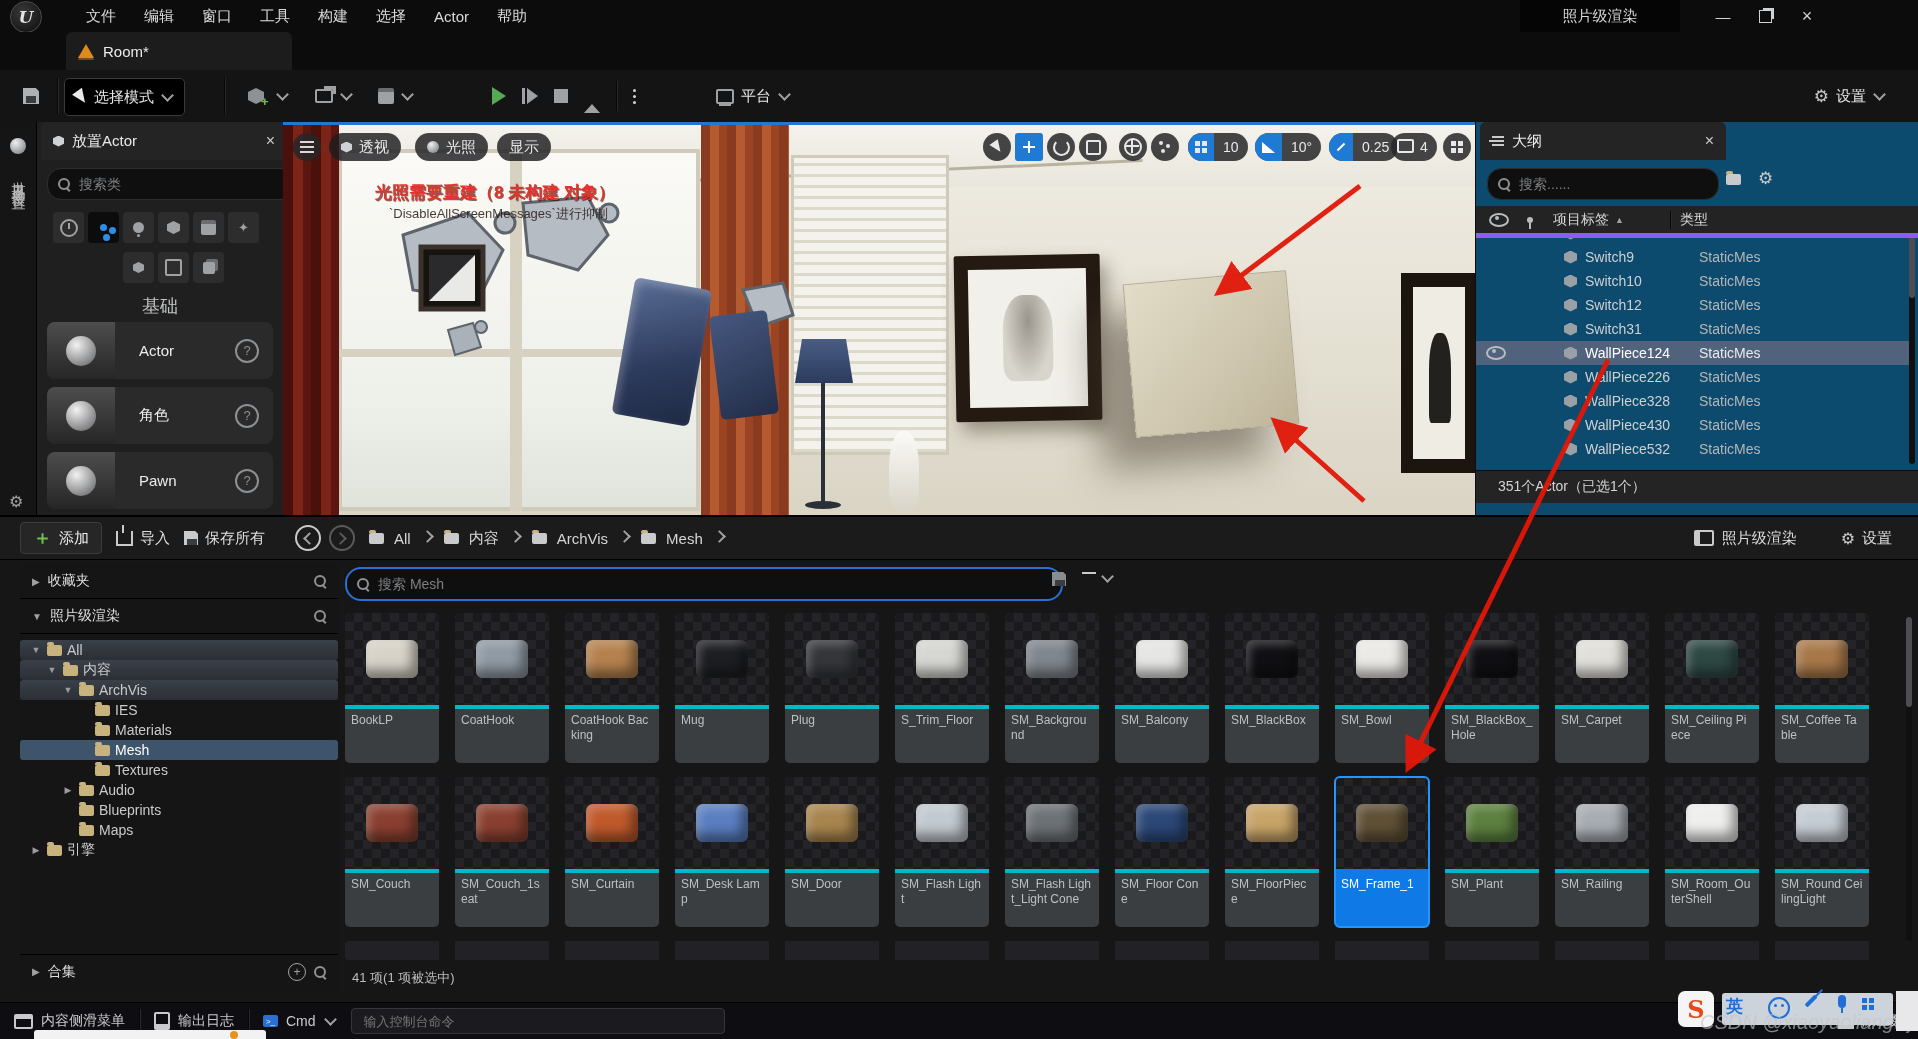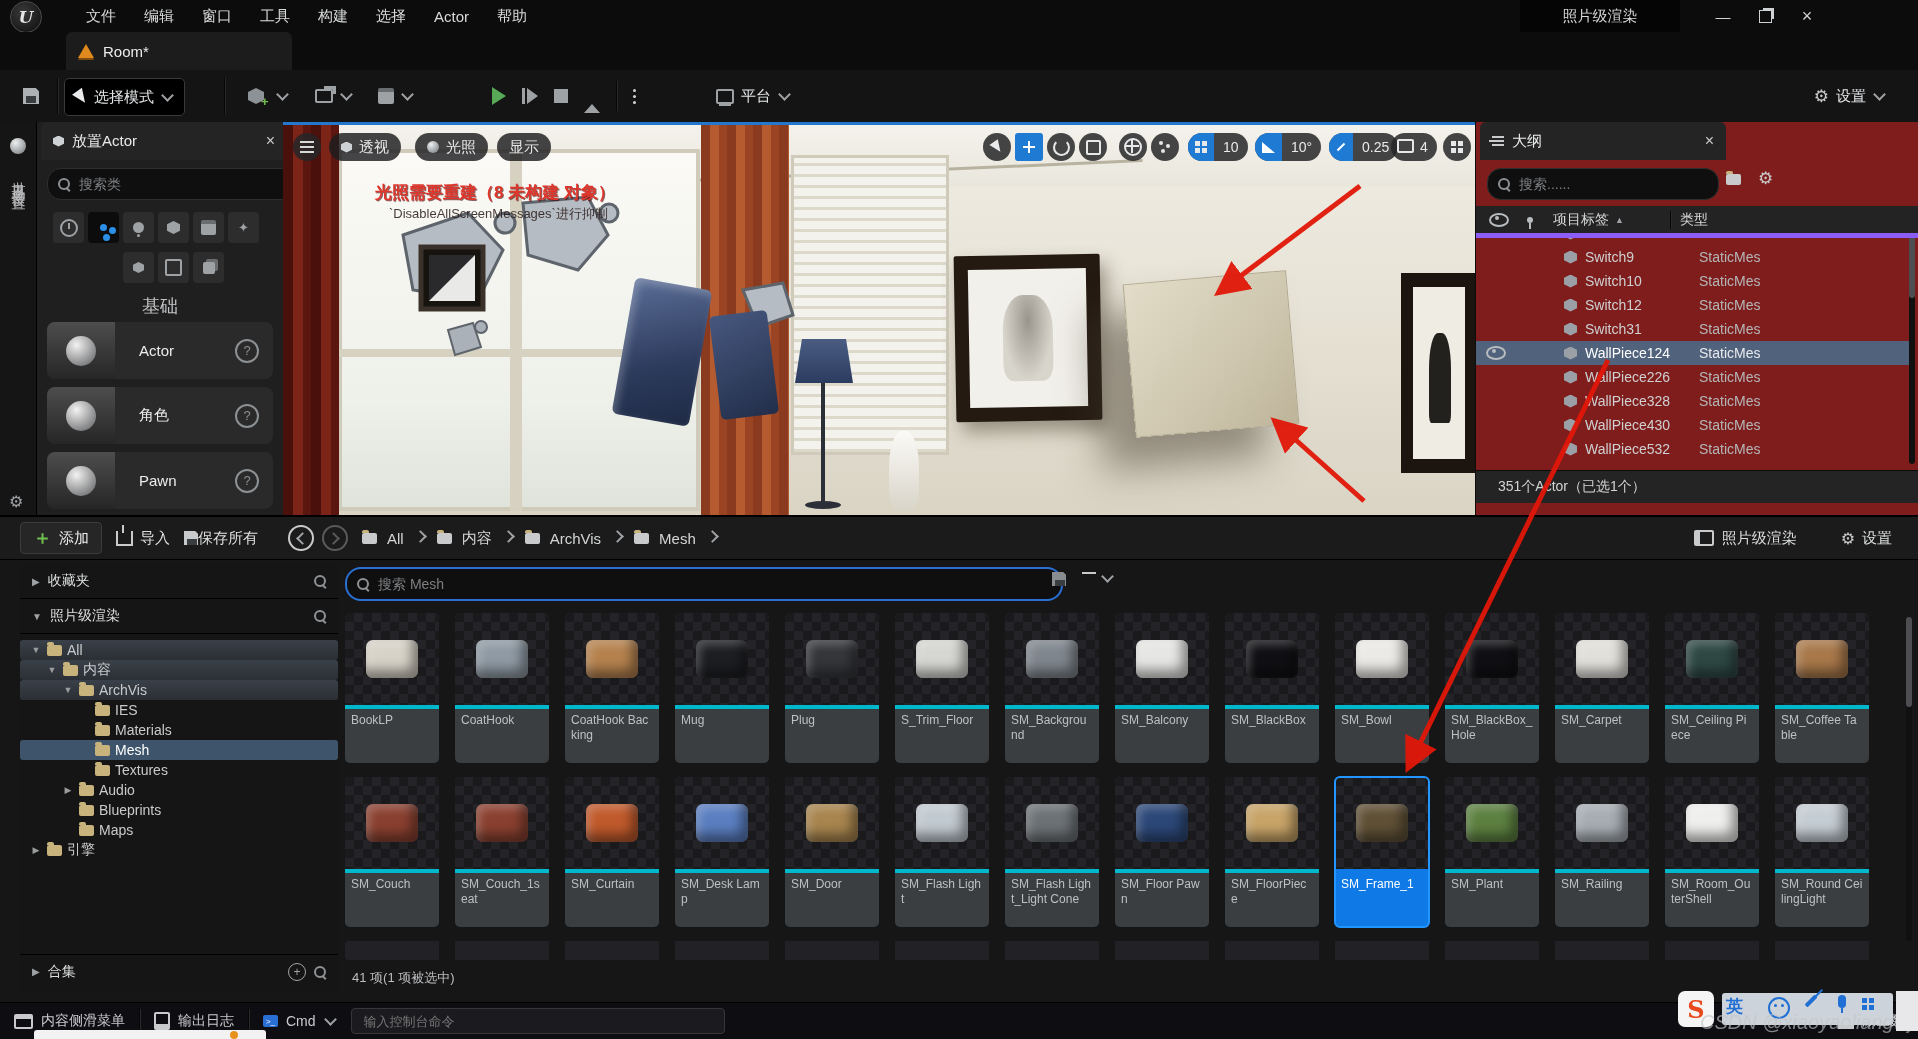--- a/index.html
+++ b/index.html
@@ -363,21 +363,21 @@
     </div>
     <div class="vp-snappill" style="left:1108px;top:8px;">
       <span style="padding:0 6px;"><span style="display:inline-block;width:13px;height:10px;border:2px solid #e6e8ea;border-radius:2px;"></span></span>
       <span style="padding-right:9px;">4</span>
     </div>
     <div class="vp-circ" style="left:1160px;top:8px;">
         <span class="ico-grid4"></span>
       </div>
   </div>
 
-  <div class="abs" style="left:1476px;top:122px;width:442px;height:393px;background:#7f1d1d;">
+  <div class="abs" style="left:1476px;top:122px;width:442px;height:393px;background:#0c4a6e;">
     <div class="panel-tab abs" style="left:4px;top:0;width:222px;">
       <span style="width:12px;height:2px;background:#c9cacc;box-shadow:0 4px 0 #c9cacc,0 8px 0 #c9cacc,-3px 4px 0 #c9cacc;margin-bottom:8px;"></span>
       <span>大纲</span>
       <span style="margin-left:auto;color:#c9cacc;font-size:16px;">×</span>
     </div>
     <div class="search-box abs" style="left:11px;top:46px;width:210px;height:30px;">
       <span class="ico-search"></span>
       <input placeholder="搜索......" style="">
     </div>
     <div class="abs" style="left:250px;top:50px;"><span class="ico-folder" style="background:#c9cacc;"></span></div>
@@ -476,21 +476,21 @@
       <div class="flex" style="gap:7px;border:1px solid #3c3c3c;background:#262626;border-radius:4px;height:30px;padding:0 12px;">
         <span style="color:#6fbf4f;font-size:19px;font-weight:bold;">＋</span>
         <span style="color:#ececec;font-size:15px;">添加</span>
       </div>
       <div class="flex" style="gap:7px;">
         <span style="width:13px;height:13px;border:2px solid #c9cacc;border-top:0;position:relative;">
             <span style="position:absolute;left:4px;top:-6px;width:2px;height:8px;background:#c9cacc;"></span>
           </span>
         <span style="color:#dedfe0;font-size:15px;">导入</span>
       </div>
-      <div class="flex" style="gap:0;text-align:right;">
+      <div class="flex" style="gap:7px;text-align:right;">
         <span class="ico-disk" style="width:14px;height:14px;background:#c9cacc;"></span>
         <span style="color:#dedfe0;font-size:15px;">保存所有</span>
       </div>
       <div class="flex" style="gap:8px;margin-left:16px;">
         <span style="width:22px;height:22px;border:2px solid #c9cacc;border-radius:50%;display:flex;align-items:center;justify-content:center;">
             <span class="chev" style="transform:rotate(135deg);margin:0 0 0 3px;"></span>
           </span>
         <span style="width:22px;height:22px;border:2px solid #5a5a5a;border-radius:50%;display:flex;align-items:center;justify-content:center;">
             <span class="chev r" style="border-color:#5a5a5a;margin:0 3px 0 0;"></span>
           </span>
@@ -796,21 +796,21 @@
           </div>
           <div class="tbar"></div>
           <div class="tlabel">SM_Flash Light_Light Cone</div>
         </div>
 
         <div class="tile">
           <div class="thumb">
             <span class="blob" style="background-color: rgb(44, 72, 120);"></span>
           </div>
           <div class="tbar"></div>
-          <div class="tlabel">SM_Floor Pawn</div>
+          <div class="tlabel">SM_Floor Cone</div>
         </div>
 
         <div class="tile">
           <div class="thumb">
             <span class="blob" style="background-color: rgb(200, 164, 104);"></span>
           </div>
           <div class="tbar"></div>
           <div class="tlabel">SM_FloorPiece</div>
         </div>
 

